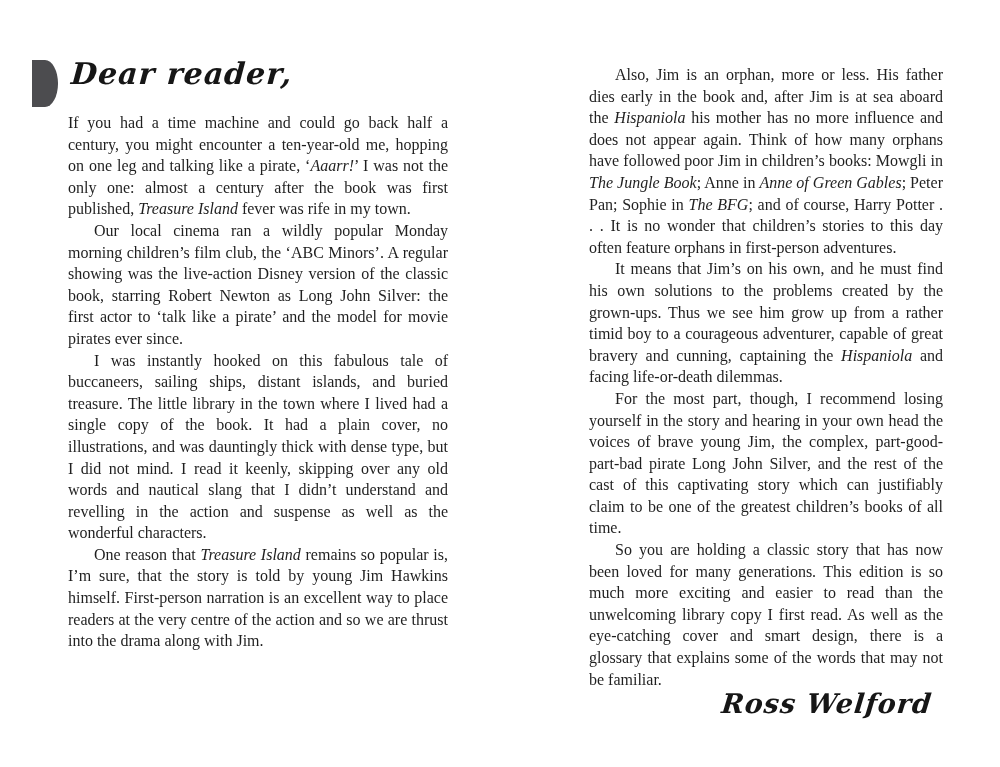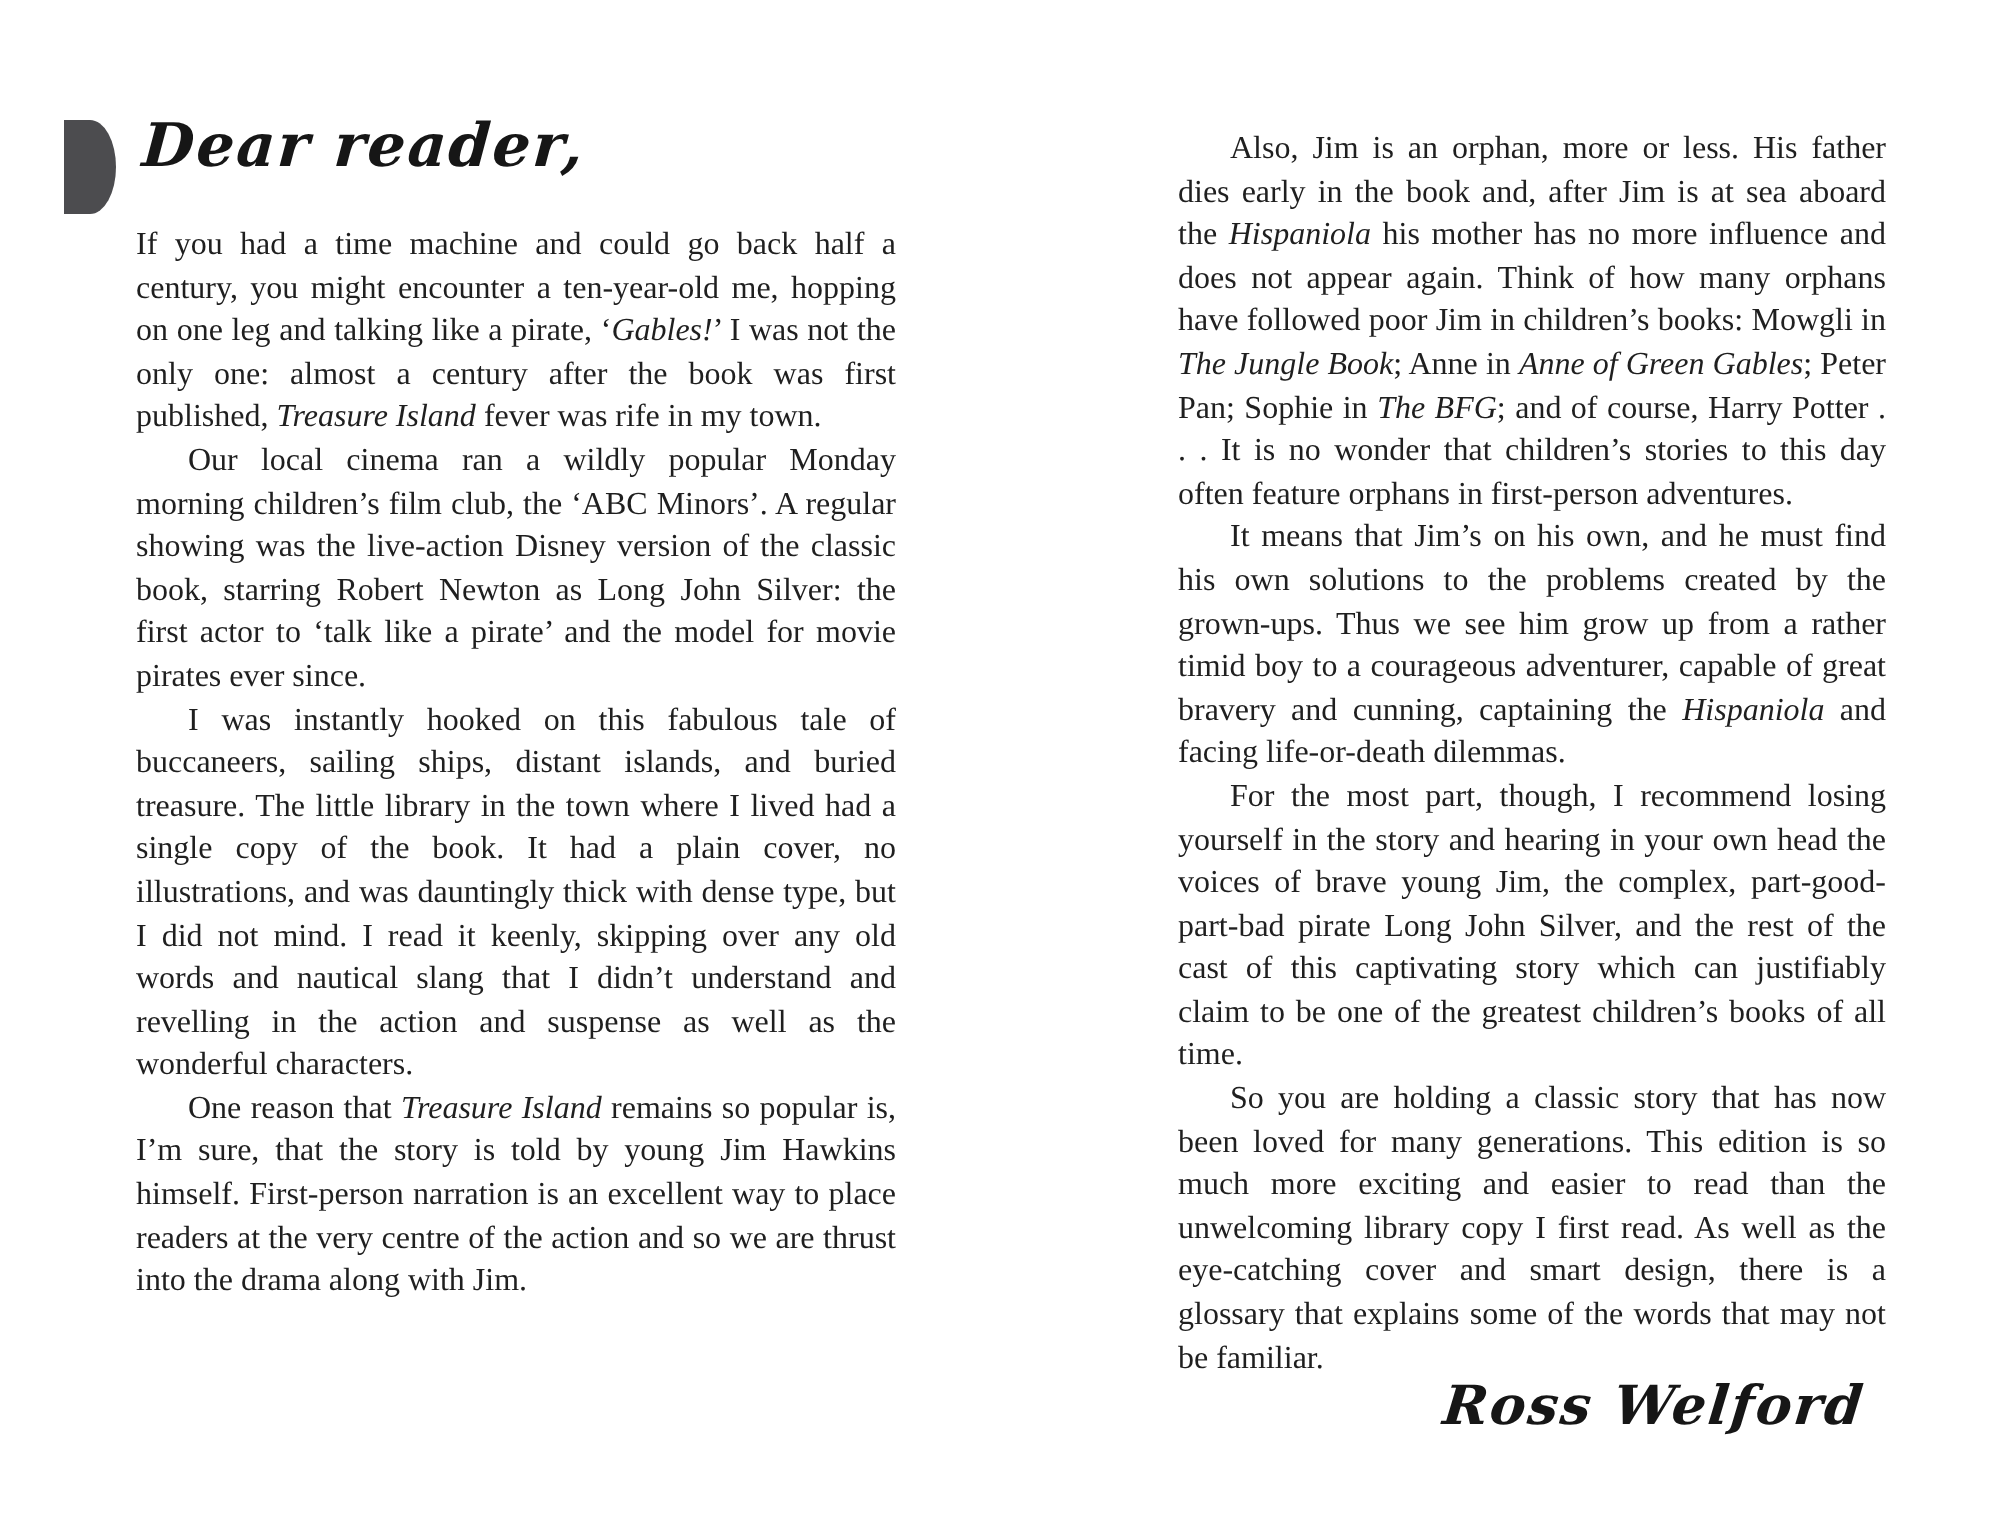--- a/index.html
+++ b/index.html
@@ -69,21 +69,21 @@
     transform-origin: right bottom;
   }
 </style>
 </head>
 <body style="background: rgb(255, 255, 255);">
 
 <div class="page" style="color: rgb(31, 31, 31);">
   <div class="tab-marker" style="background: rgb(76, 76, 79);"></div>
   <div class="heading">Dear reader,</div>
   <div class="column column-left">
-      <p class="para">If you had a time machine and could go back half a century, you might encounter a ten-year-old me, hopping on one leg and talking like a pirate, ‘<i>Gables!</i>’ I was not the only one: almost a century after the book was first published, <i>Treasure Island</i> fever was rife in my town.</p>
+      <p class="para">If you had a time machine and could go back half a century, you might encounter a ten-year-old me, hopping on one leg and talking like a pirate, ‘<i>Aaarr!</i>’ I was not the only one: almost a century after the book was first published, <i>Treasure Island</i> fever was rife in my town.</p>
       <p class="para indent">Our local cinema ran a wildly popular Monday morning children’s film club, the ‘ABC Minors’. A regular showing was the live-action Disney version of the classic book, starring Robert Newton as Long John Silver: the first actor to ‘talk like a pirate’ and the model for movie pirates ever since.</p>
       <p class="para indent">I was instantly hooked on this fabulous tale of buccaneers, sailing ships, distant islands, and buried treasure. The little library in the town where I lived had a single copy of the book. It had a plain cover, no illustrations, and was dauntingly thick with dense type, but I did not mind. I read it keenly, skipping over any old words and nautical slang that I didn’t understand and revelling in the action and suspense as well as the wonderful characters.</p>
       <p class="para indent">One reason that <i>Treasure Island</i> remains so popular is, I’m sure, that the story is told by young Jim Hawkins himself. First-person narration is an excellent way to place readers at the very centre of the action and so we are thrust into the drama along with Jim.</p>
     </div>
   <div class="column column-right">
       <p class="para indent">Also, Jim is an orphan, more or less. His father dies early in the book and, after Jim is at sea aboard the <i>Hispaniola</i> his mother has no more influence and does not appear again. Think of how many orphans have followed poor Jim in children’s books: Mowgli in <i>The Jungle Book</i>; Anne in <i>Anne of Green Gables</i>; Peter Pan; Sophie in <i>The BFG</i>; and of course, Harry Potter . . . It is no wonder that children’s stories to this day often feature orphans in first-person adventures.</p>
       <p class="para indent">It means that Jim’s on his own, and he must find his own solutions to the problems created by the grown-ups. Thus we see him grow up from a rather timid boy to a courageous adventurer, capable of great bravery and cunning, captaining the <i>Hispaniola</i> and facing life-or-death dilemmas.</p>
       <p class="para indent">For the most part, though, I recommend losing yourself in the story and hearing in your own head the voices of brave young Jim, the complex, part-good-part-bad pirate Long John Silver, and the rest of the cast of this captivating story which can justifiably claim to be one of the greatest children’s books of all time.</p>
       <p class="para indent">So you are holding a classic story that has now been loved for many generations. This edition is so much more exciting and easier to read than the unwelcoming library copy I first read. As well as the eye-catching cover and smart design, there is a glossary that explains some of the words that may not be familiar.</p>
     </div>

